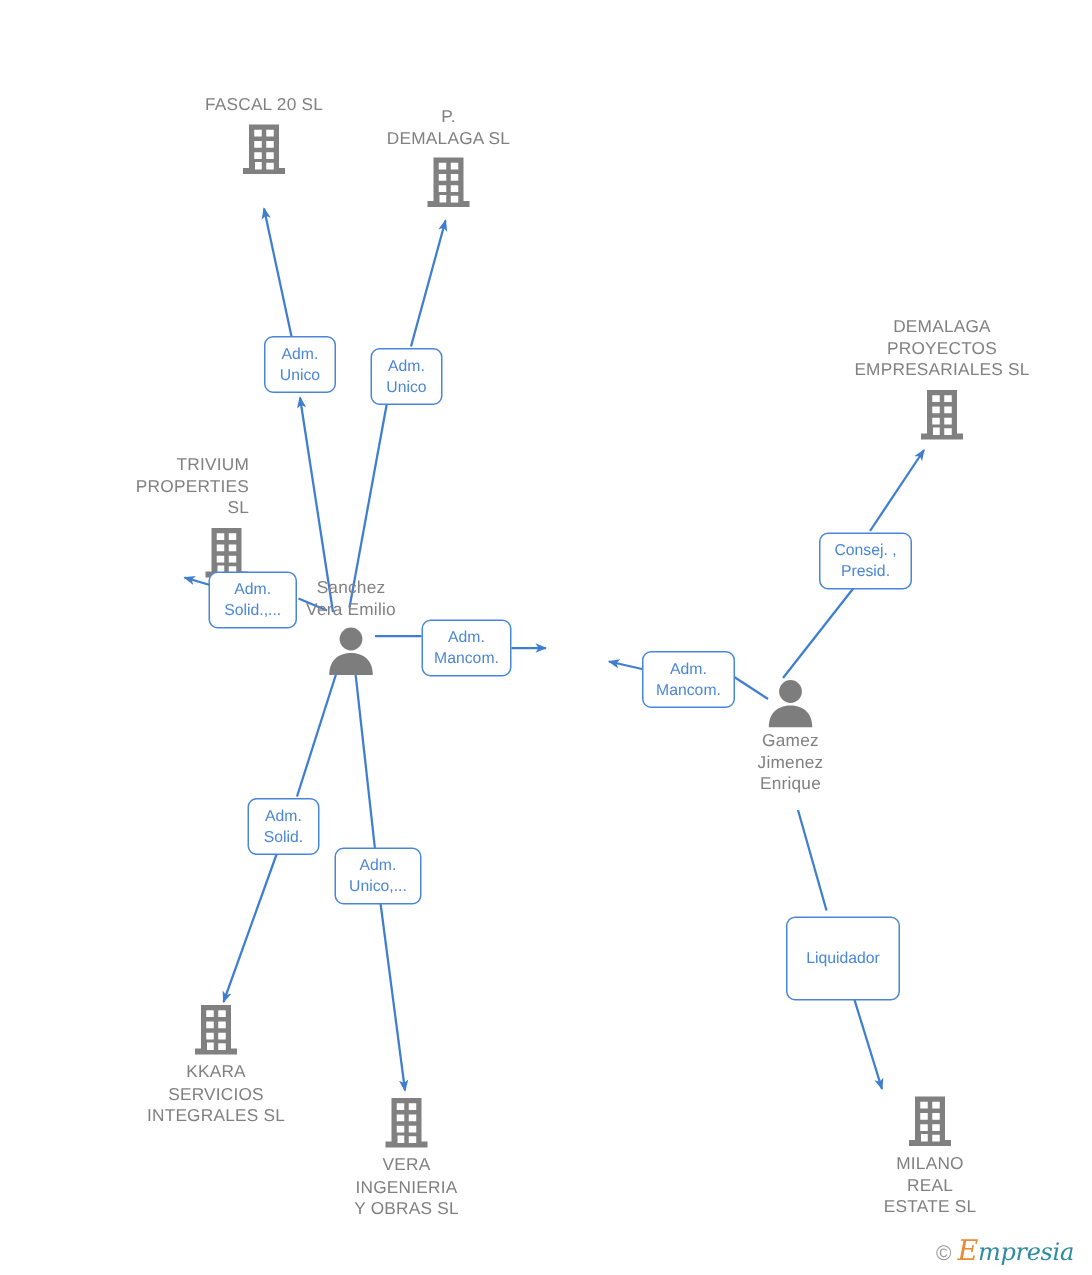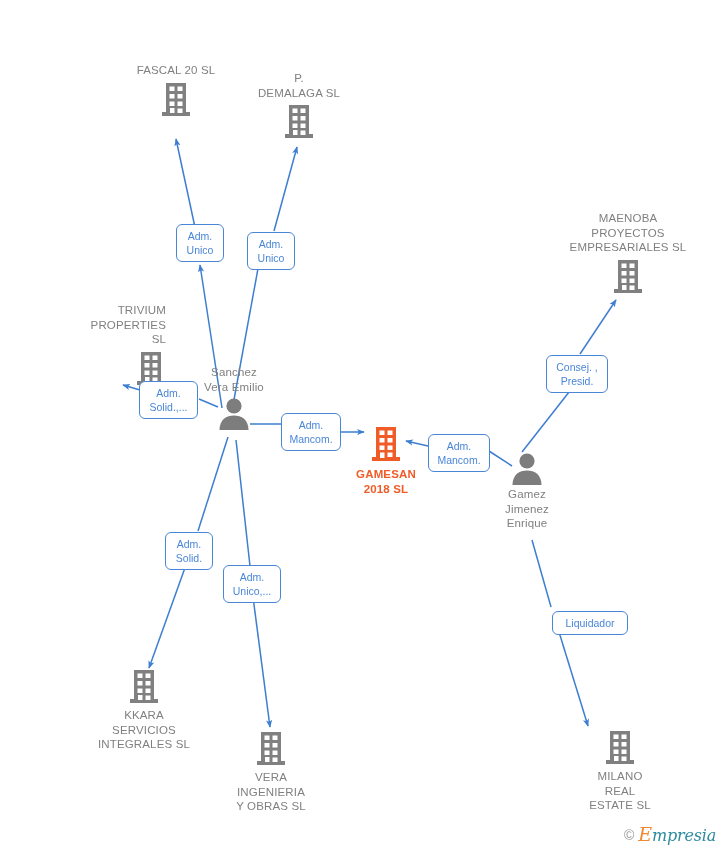--- a/index.html
+++ b/index.html
@@ -43,21 +43,21 @@
   .node svg { display: inline-block; }
   .node .label {
     display: block;
     font-size: 11.5px;
     line-height: 14.6px;
     color: #808080;
     letter-spacing: 0.15px;
     white-space: pre-line;
   }
   .node.company .label { color: #808080; }
-  .node.person  .label { color: #808080; }
+  .node.person  .label { color: #808080; margin-top: 20px; }
   .node.focus   .label { color: #ef5c28; font-weight: bold; }
 
   
   .node.above .label { margin-bottom: 3px; }
   .node.below .label { margin-top: 2px; }
 
   
   .chip {
     position: absolute;
     box-sizing: border-box;
@@ -159,21 +159,21 @@
 
   <div class="chip" style="left:223px; top:565px; width:58px;">Adm.
 Unico,...</div>
 
   <div class="chip" style="left:428px; top:434px; width:62px;">Adm.
 Mancom.</div>
 
   <div class="chip" style="left:546px; top:355px; width:62px;">Consej. ,
 Presid.</div>
 
-  <div class="chip" style="left:552px; top:611px; width:76px; padding:4px 3px;">Liquidador</div>
+  <div class="chip" style="left:524px; top:611px; width:76px; padding:20px 3px;">Liquidador</div>
 
   <div class="node company above" style="left:176px; top:63px;">
     <span class="label">FASCAL 20 SL</span>
     <span class="icon-wrap">
       <svg width="30" height="38" viewBox="0 0 30 38">
         <rect x="5" y="2" width="20" height="30" fill="#808080"></rect>
         <rect x="1" y="31" width="28" height="4" fill="#808080"></rect>
         <rect x="8.5" y="5.5" width="5" height="4.5" fill="#ffffff"></rect>
         <rect x="16.5" y="5.5" width="5" height="4.5" fill="#ffffff"></rect>
         <rect x="8.5" y="13" width="5" height="4.5" fill="#ffffff"></rect>
@@ -199,21 +199,21 @@
         <rect x="16.5" y="13" width="5" height="4.5" fill="#ffffff"></rect>
         <rect x="8.5" y="20.5" width="5" height="4.5" fill="#ffffff"></rect>
         <rect x="16.5" y="20.5" width="5" height="4.5" fill="#ffffff"></rect>
         <rect x="9" y="27" width="4.5" height="5" fill="#ffffff"></rect>
         <rect x="16.5" y="27.5" width="5" height="4.5" fill="#ffffff"></rect>
       </svg>
     </span>
   </div>
 
   <div class="node company above" style="left:628px; top:211px; width:160px; margin-left:-80px;">
-    <span class="label">MAENOBA
+    <span class="label">DEMALAGA
 PROYECTOS
 EMPRESARIALES SL</span>
     <span class="icon-wrap">
       <svg width="30" height="38" viewBox="0 0 30 38">
         <rect x="5" y="2" width="20" height="30" fill="#808080"></rect>
         <rect x="1" y="31" width="28" height="4" fill="#808080"></rect>
         <rect x="8.5" y="5.5" width="5" height="4.5" fill="#ffffff"></rect>
         <rect x="16.5" y="5.5" width="5" height="4.5" fill="#ffffff"></rect>
         <rect x="8.5" y="13" width="5" height="4.5" fill="#ffffff"></rect>
         <rect x="16.5" y="13" width="5" height="4.5" fill="#ffffff"></rect>
@@ -249,38 +249,20 @@
     <span class="label">Sanchez
 Vera Emilio</span>
     <span class="icon-wrap">
       <svg width="34" height="33" viewBox="0 0 34 33">
         <circle cx="17" cy="9" r="7.6" fill="#7d7d7d"></circle>
         <path d="M 2.5 33 C 2.5 22.5 9.5 18.4 17 18.4 C 24.5 18.4 31.5 22.5 31.5 33 Z" fill="#7d7d7d"></path>
       </svg>
     </span>
   </div>
 
-  <div class="node focus below" style="left:386px; top:425px;">
-    <span class="icon-wrap">
-      <svg width="30" height="40" viewBox="0 0 30 40">
-        <rect x="5" y="2" width="20" height="31" fill="#ef5c28"></rect>
-        <rect x="1" y="32" width="28" height="4" fill="#ef5c28"></rect>
-        <rect x="8.5" y="5.5" width="5" height="4.5" fill="#ffffff"></rect>
-        <rect x="16.5" y="5.5" width="5" height="4.5" fill="#ffffff"></rect>
-        <rect x="8.5" y="13" width="5" height="4.5" fill="#ffffff"></rect>
-        <rect x="16.5" y="13" width="5" height="4.5" fill="#ffffff"></rect>
-        <rect x="8.5" y="20.5" width="5" height="4.5" fill="#ffffff"></rect>
-        <rect x="16.5" y="20.5" width="5" height="4.5" fill="#ffffff"></rect>
-        <rect x="9" y="27.5" width="4.5" height="5.5" fill="#ffffff"></rect>
-        <rect x="16.5" y="27.5" width="5" height="4.5" fill="#ffffff"></rect>
-      </svg>
-    </span>
-    <span class="label">GAMESAN
-2018  SL</span>
-  </div>
 
   <div class="node person below" style="left:527px; top:452px;">
     <span class="icon-wrap">
       <svg width="34" height="33" viewBox="0 0 34 33">
         <circle cx="17" cy="9" r="7.6" fill="#7d7d7d"></circle>
         <path d="M 2.5 33 C 2.5 22.5 9.5 18.4 17 18.4 C 24.5 18.4 31.5 22.5 31.5 33 Z" fill="#7d7d7d"></path>
       </svg>
     </span>
     <span class="label">Gamez
 Jimenez

